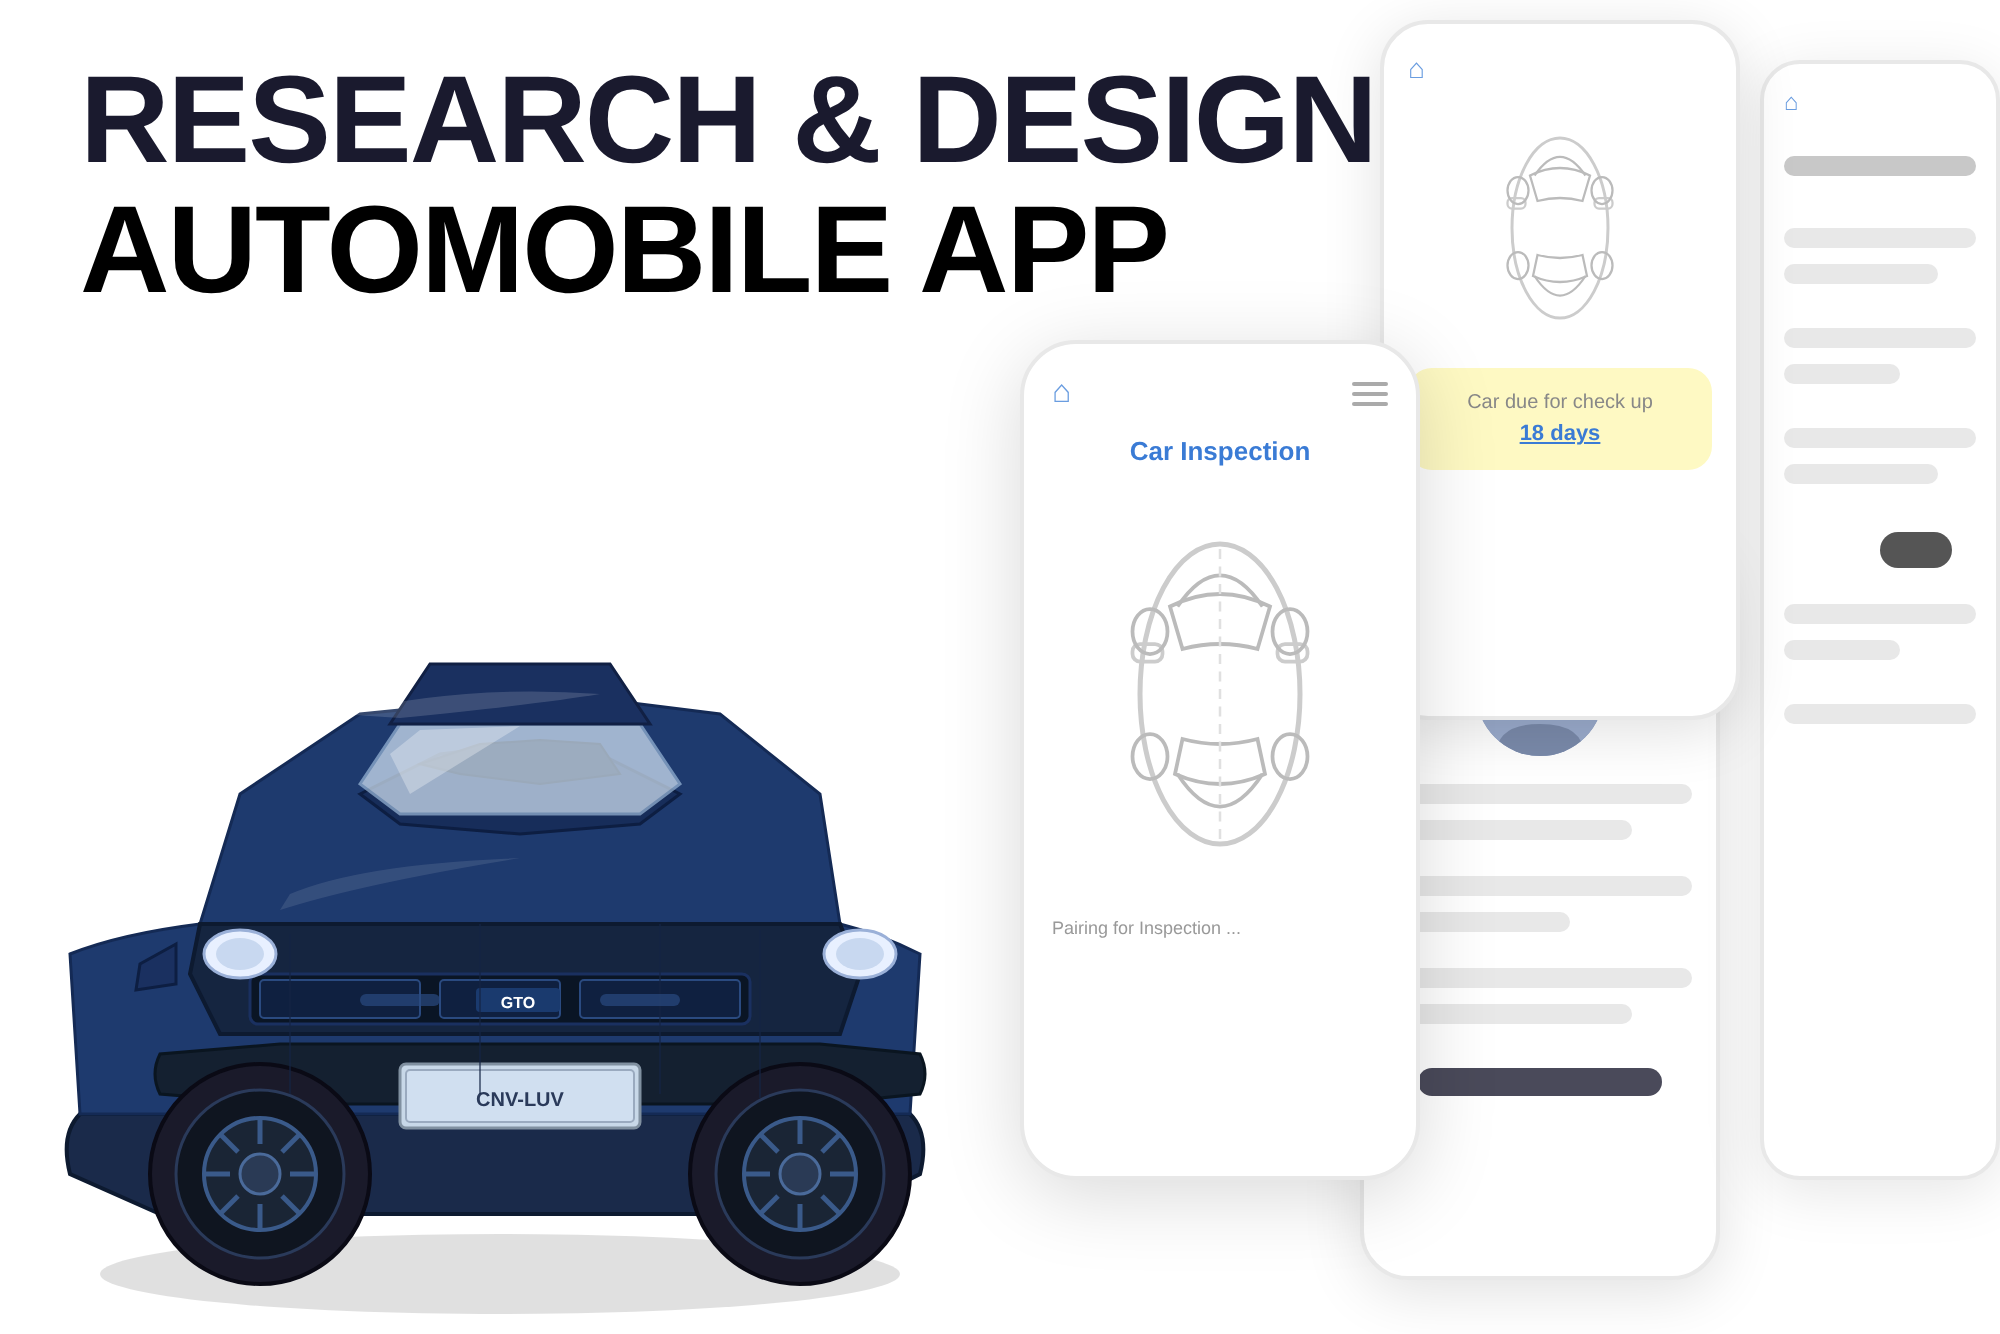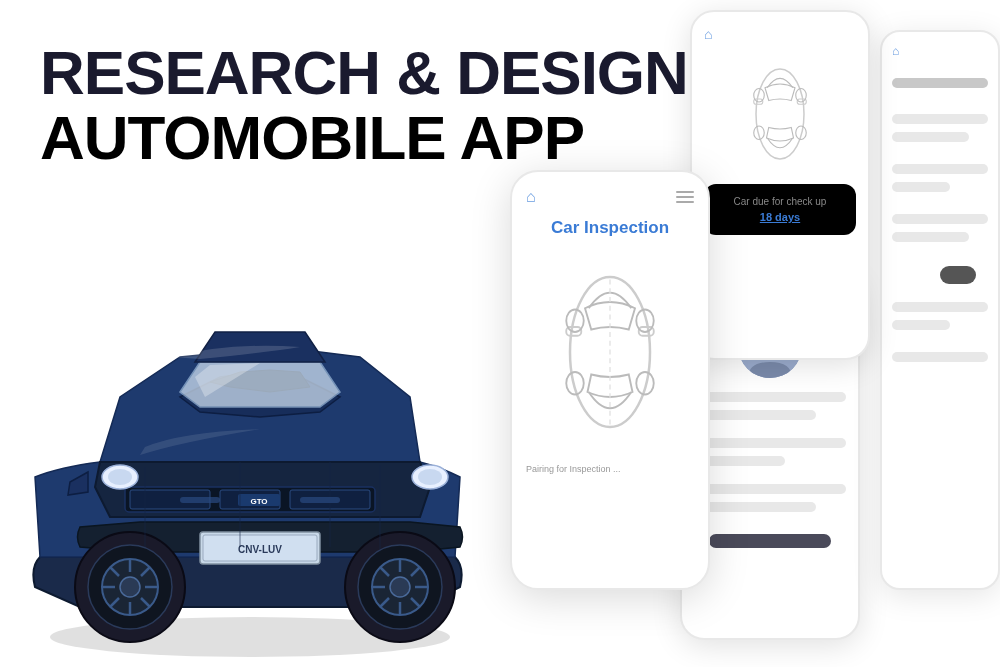--- a/index.html
+++ b/index.html
@@ -16,21 +16,21 @@
     .main-container {
       width: 1000px;
       height: 667px;
       position: relative;
       background: #ffffff;
     }
 
     
     .title-section {
       position: absolute;
-      top: 40px;
+      top: 28px;
       left: 40px;
       z-index: 10;
     }
 
     .title-line1 {
       font-size: 62px;
       font-weight: 900;
       color: #1a1a2e;
       line-height: 1.05;
       letter-spacing: -1px;
@@ -89,21 +89,21 @@
     .phone-menu-icon span {
       display: block;
       width: 18px;
       height: 2px;
       background: #aaa;
       border-radius: 2px;
     }
 
     .phone-title {
       text-align: center;
-      font-size: 17px;
+      font-size: 13px;
       font-weight: 700;
       color: #3a7bd5;
       margin-bottom: 14px;
     }
 
     .car-top-view {
       width: 140px;
       height: 200px;
       margin: 0 auto 12px;
       position: relative;
@@ -170,21 +170,21 @@
       border-radius: 5px;
       margin-bottom: 8px;
     }
     .bar.short { width: 60%; }
     .bar.medium { width: 80%; }
     .bar.full { width: 100%; }
     .bar.dark { background: #c8c8c8; }
 
     
     .due-card {
-      background: #000000;
+      background: #fef9c3;
       border-radius: 12px;
       padding: 12px;
       margin-top: 10px;
       text-align: center;
     }
 
     .due-text {
       font-size: 10px;
       color: #888;
       margin-bottom: 4px;

